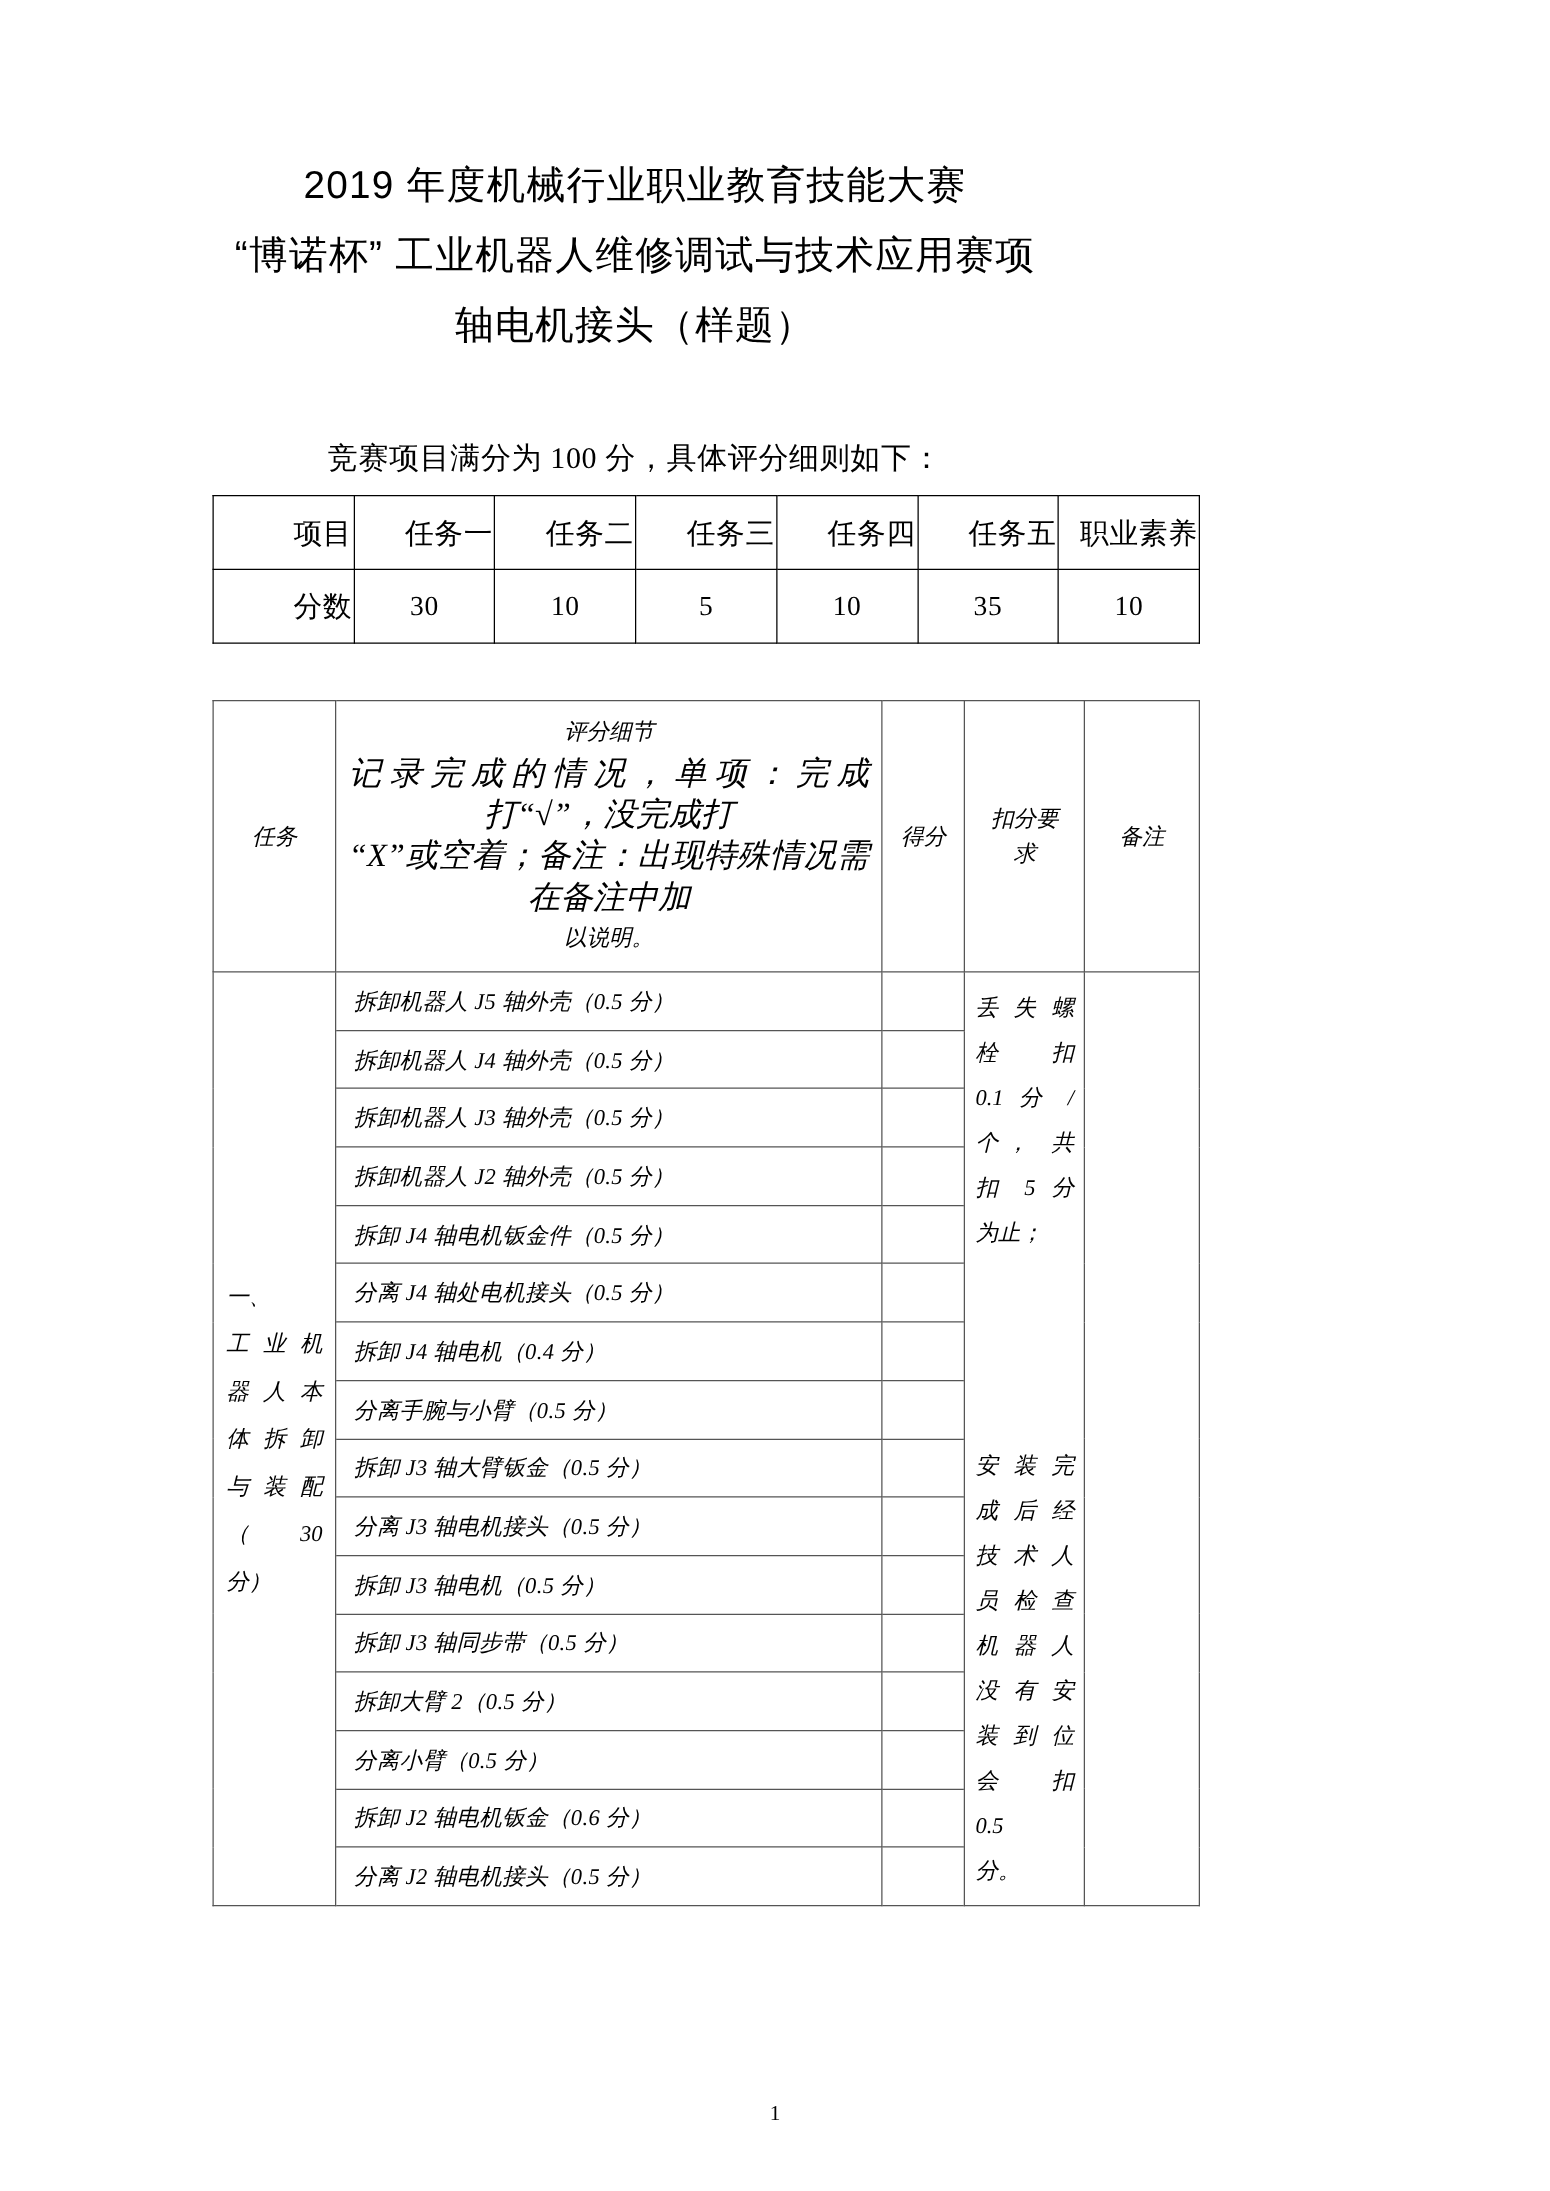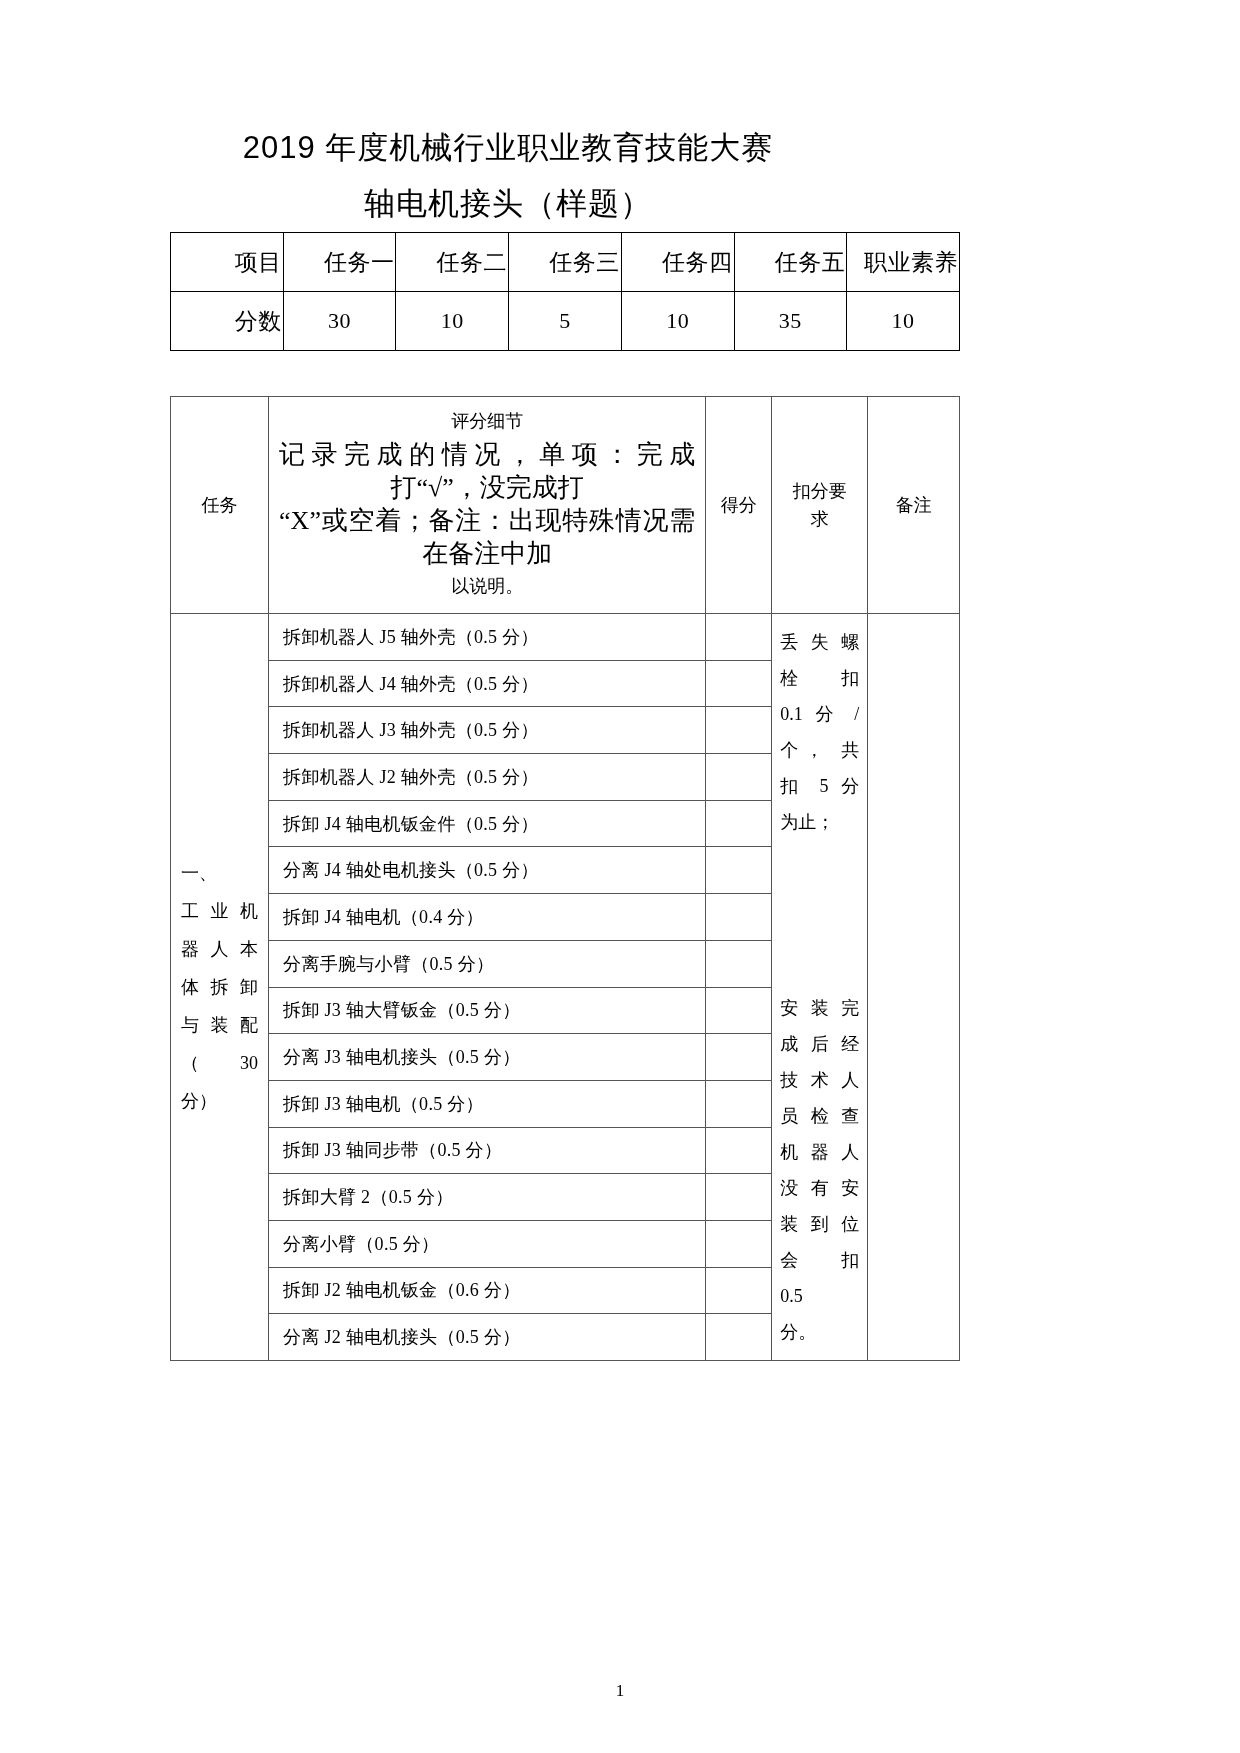--- a/index.html
+++ b/index.html
@@ -74,20 +74,21 @@
 
   
   table.detail-table {
     width: 790px;
     margin: 45px auto 0 auto;
   }
   table.detail-table td {
     border: 1.4px solid #555;
     vertical-align: middle;
     font-size: 18px;
+    font-style: italic;
   }
   .col-task     { width: 92px; }
   .col-detail   { width: 410px; }
   .col-score    { width: 62px; }
   .col-deduct   { width: 90px; }
   .col-remark   { width: 86px; }
 
   .hdr-task,
   .hdr-score,
   .hdr-deduct,
@@ -162,23 +163,25 @@
     font-size: 17px;
   }
 </style>
 </head>
 <body>
 
 <div class="page">
 
   <div class="title-block">
     <div class="title-line">2019 年度机械行业职业教育技能大赛</div>
+    <div class="title-line">“博诺杯” 工业机器人维修调试与技术应用赛项</div>
     <div class="title-line">轴电机接头（样题）</div>
   </div>
 
+  <div class="intro">竞赛项目满分为 100 分，具体评分细则如下：</div>
 
   <table class="score-table">
     <tbody>
       <tr>
         <td class="label-cell">项目</td>
         <td class="label-cell">任务一</td>
         <td class="label-cell">任务二</td>
         <td class="label-cell">任务三</td>
         <td class="label-cell">任务四</td>
         <td class="label-cell">任务五</td>

